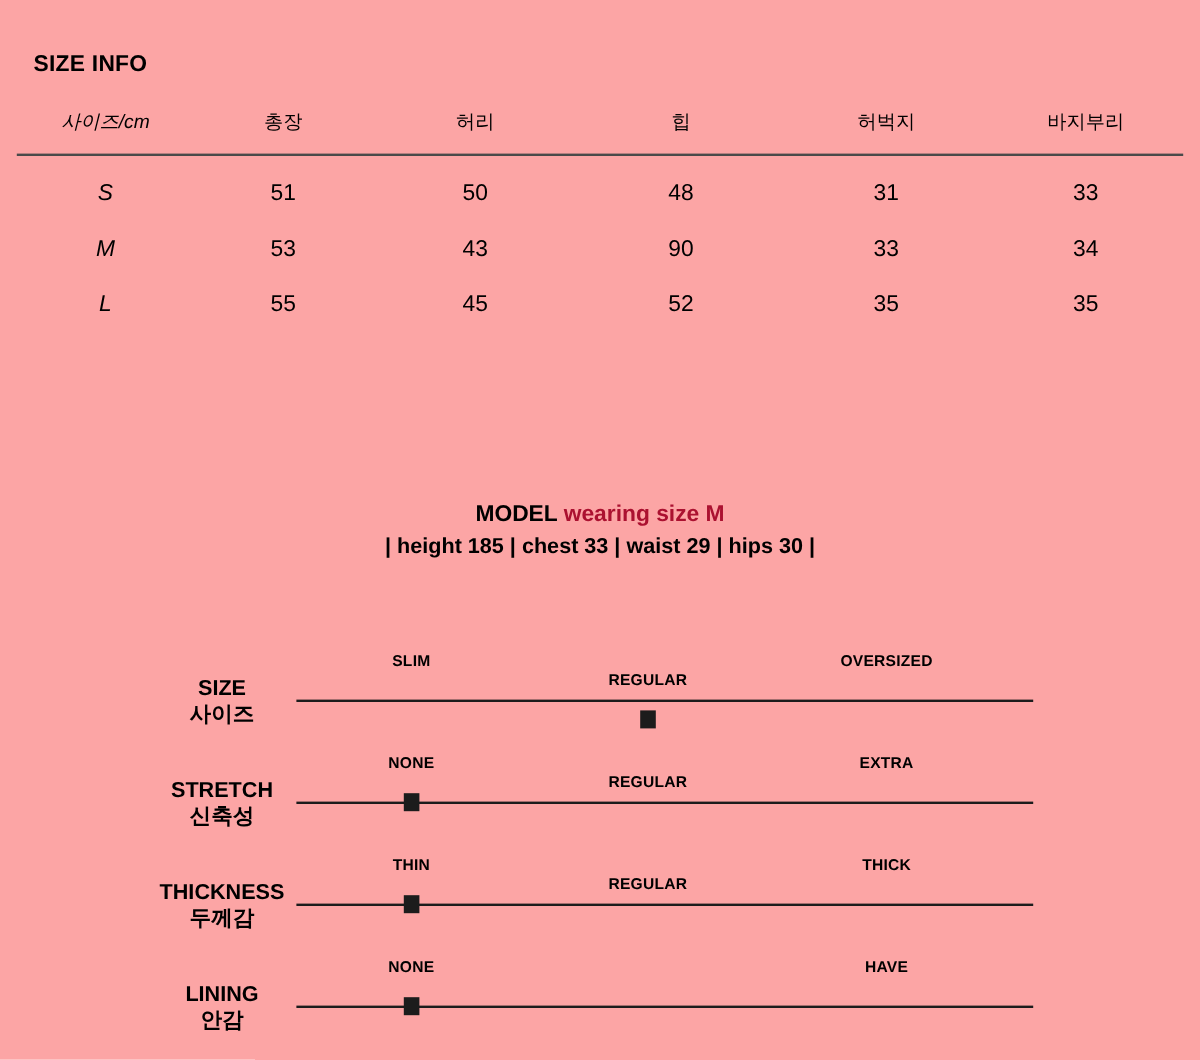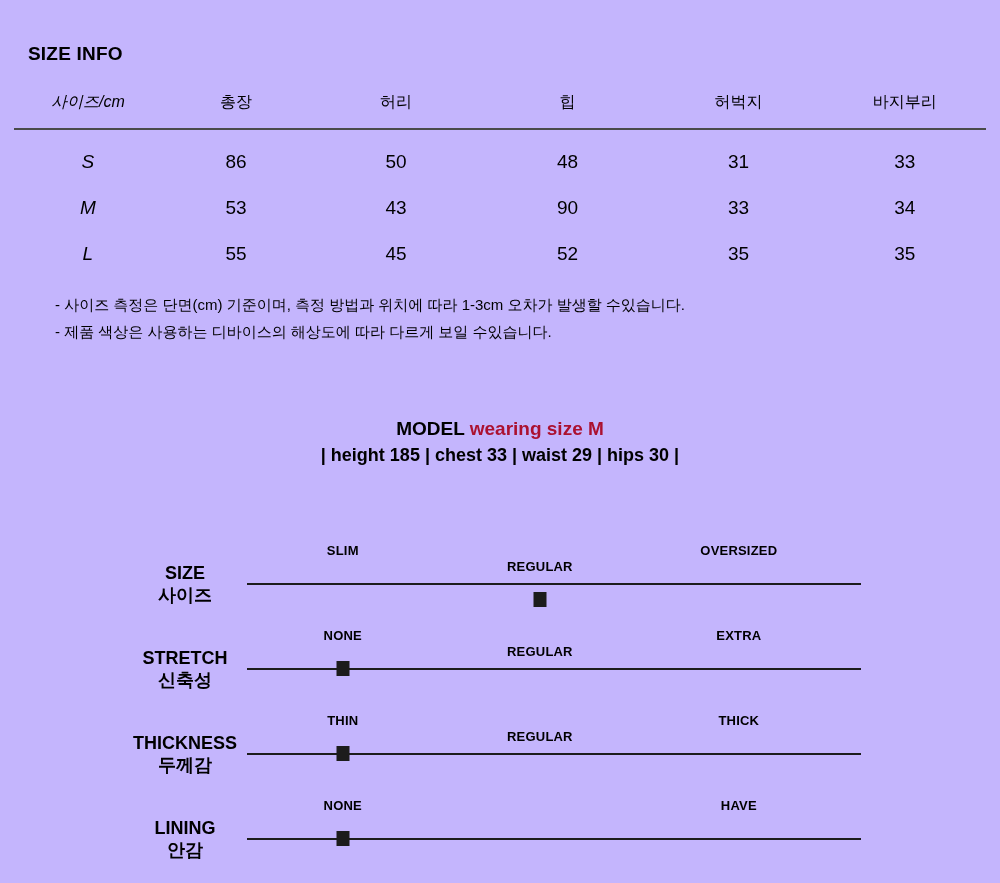--- a/index.html
+++ b/index.html
@@ -1,21 +1,21 @@
 <!DOCTYPE html>
 <html><head>
 <meta charset="utf-8">
 <style>
   html,body{margin:0;padding:0;background:#fff;}
   body{
     font-family:"Liberation Sans","DejaVu Sans",sans-serif;
     color:#000;
     width:1000px;height:883px;position:relative;overflow:hidden;
   }
-  .page{position:relative;width:1000px;height:883px;background:#c4b5fd;}
+  .page{position:relative;width:1000px;height:883px;background:#fca5a5;}
 
   
   .size-info-title{
     position:absolute;left:28px;top:43px;
     font-size:19px;font-weight:800;letter-spacing:.2px;color:#000;
   }
 
   
   .size-table{position:absolute;left:14px;top:77px;width:972px;}
   .trow{display:flex;align-items:center;}
@@ -67,21 +67,21 @@
       <div class="tcell c0">사이즈/cm</div>
       <div class="tcell c1">총장</div>
       <div class="tcell c2">허리</div>
       <div class="tcell c3">힙</div>
       <div class="tcell c4">허벅지</div>
       <div class="tcell c5">바지부리</div>
     </div>
     <div class="tbody">
       <div class="trow">
         <div class="tcell c0">S</div>
-        <div class="tcell c1">86</div>
+        <div class="tcell c1">51</div>
         <div class="tcell c2">50</div>
         <div class="tcell c3">48</div>
         <div class="tcell c4">31</div>
         <div class="tcell c5">33</div>
       </div>
       <div class="trow">
         <div class="tcell c0">M</div>
         <div class="tcell c1">53</div>
         <div class="tcell c2">43</div>
         <div class="tcell c3">90</div>
@@ -92,24 +92,20 @@
         <div class="tcell c0">L</div>
         <div class="tcell c1">55</div>
         <div class="tcell c2">45</div>
         <div class="tcell c3">52</div>
         <div class="tcell c4">35</div>
         <div class="tcell c5">35</div>
       </div>
     </div>
   </div>
 
-  <div class="notes">
-    <div>- 사이즈 측정은 단면(cm) 기준이며, 측정 방법과 위치에 따라 1-3cm 오차가 발생할 수있습니다.</div>
-    <div>- 제품 색상은 사용하는 디바이스의 해상도에 따라 다르게 보일 수있습니다.</div>
-  </div>
 
   <div class="model-info">
     <div class="model-line1"><span>MODEL </span><span class="model-highlight" style="color: rgb(171, 17, 48);">wearing size M</span></div>
     <div class="model-line2">| height 185 | chest 33 |  waist 29  | hips 30 |</div>
   </div>
 
   <div class="spec-chart">
 
     <div class="spec-row">
       <div class="spec-label">

